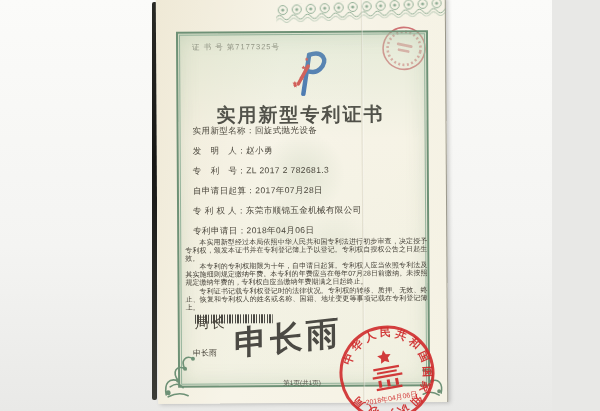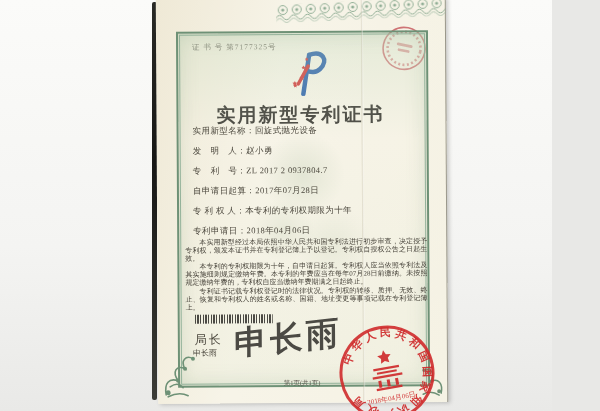--- a/index.html
+++ b/index.html
@@ -1,19 +1,19 @@
 <!DOCTYPE html>
 <html><head>
 <meta charset="utf-8">
 <style>
   html,body{margin:0;padding:0;background:#e8e8e6;}
   .canvas{
     position:relative;width:552px;height:411px;overflow:hidden;
     background:linear-gradient(180deg,#fbfbf9 0%,#f4f4f2 60%,#e9e9e7 100%);
-    font-family:Liberation Serif, serif;
+    font-family:Liberation Sans, sans-serif;
   }
   .spine{
     position:absolute;left:152px;top:2px;width:5px;height:398px;
     background:linear-gradient(180deg,#2a2a26,#171715 40%,#3c3c36);
     border-radius:2px;
   }
   .paper{
     position:absolute;left:157px;top:-2px;width:289px;height:405px;
     background:linear-gradient(100deg,#efe9d6 0%,#f7f4e8 38%,#f5f2e4 100%);
     transform:rotate(-0.35deg);
@@ -49,21 +49,21 @@
   .body-text{position:absolute;left:28px;top:240px;width:242px;color:#47433a;}
   .body-text p{margin:0;font-size:7px;line-height:8.1px;text-align:justify;text-indent:14px;}
   .barcode{
     position:absolute;left:37px;top:316px;width:78px;height:9px;
     background:repeating-linear-gradient(90deg,
       #2e2c28 0 1px,transparent 1px 2px,
       #2e2c28 2px 4px,transparent 4px 5px,
       #2e2c28 5px 6px,transparent 6px 8px);
     opacity:.85;
   }
-  .director-label{position:absolute;left:37px;top:333px;font-size:12px;color:#4a463c;letter-spacing:2px;}
+  .director-label{position:absolute;left:37px;top:316px;font-size:14px;color:#4a463c;letter-spacing:2px;}
   .director-name{position:absolute;left:35px;top:349px;font-size:8px;color:#4a463c;}
   .signature{
     position:absolute;left:76px;top:318px;font-size:33px;font-weight:700;color:#35332f;
     transform:rotate(-6deg) skewX(-6deg);letter-spacing:3px;opacity:.88;white-space:nowrap;
   }
   .page-info{position:absolute;left:20px;top:381px;width:248px;text-align:center;font-size:6.5px;color:#57534a;}
   .flourish-bl{position:absolute;left:4px;top:342px;}
   .flourish-br{position:absolute;left:250px;top:346px;transform:scaleX(-1);}
   .seal{position:absolute;left:336px;top:322px;transform:rotate(-10deg);}
 </style>
@@ -117,27 +117,27 @@
     </div>
 
     <div class="fields">
       <div class="field-row">
         <span>实用新型名称：</span><span>回旋式抛光设备</span>
       </div>
       <div class="field-row">
         <span>发　明　人：</span><span>赵小勇</span>
       </div>
       <div class="field-row">
-        <span>专　利　号：</span><span>ZL 2017 2 0937804.7</span>
+        <span>专　利　号：</span><span>ZL 2017 2 782681.3</span>
       </div>
       <div class="field-row">
         <span>自申请日起算：</span><span>2017年07月28日</span>
       </div>
       <div class="field-row">
-        <span>专 利 权 人：</span><span>本专利的专利权期限为十年</span>
+        <span>专 利 权 人：</span><span>东莞市顺锦五金机械有限公司</span>
       </div>
       <div class="field-row">
         <span>专利申请日：</span><span>2018年04月06日</span>
       </div>
     </div>
 
     <div class="body-text">
       <p>本实用新型经过本局依照中华人民共和国专利法进行初步审查，决定授予专利权，颁发本证书并在专利登记簿上予以登记。专利权自授权公告之日起生效。</p>
       <p>本专利的专利权期限为十年，自申请日起算。专利权人应当依照专利法及其实施细则规定缴纳年费。本专利的年费应当在每年07月28日前缴纳。未按照规定缴纳年费的，专利权自应当缴纳年费期满之日起终止。</p>
       <p>专利证书记载专利权登记时的法律状况。专利权的转移、质押、无效、终止、恢复和专利权人的姓名或名称、国籍、地址变更等事项记载在专利登记簿上。</p>

